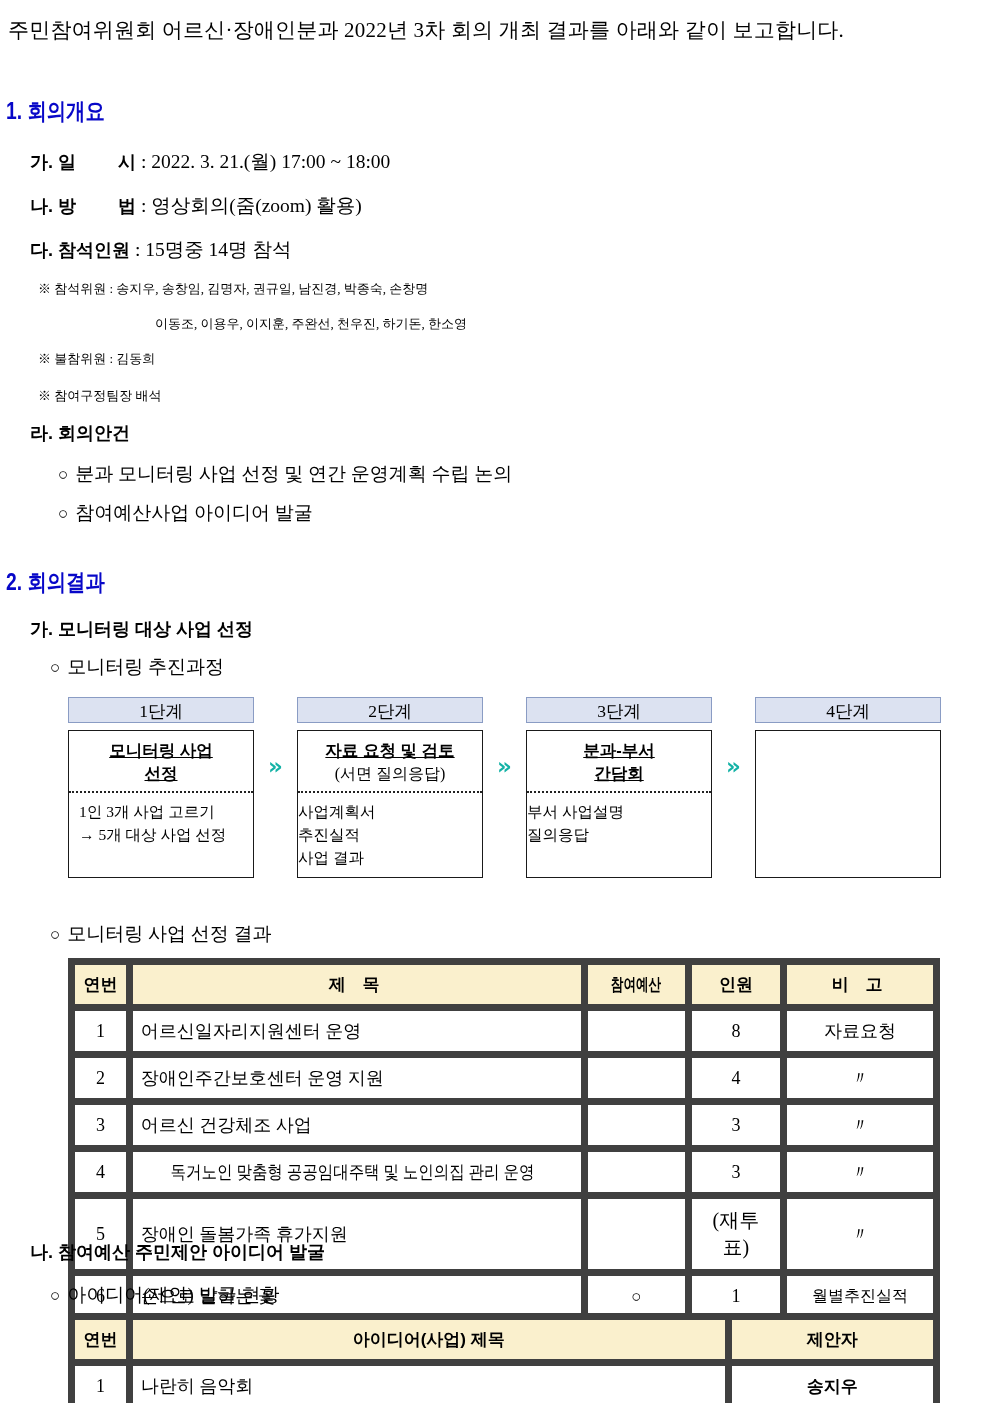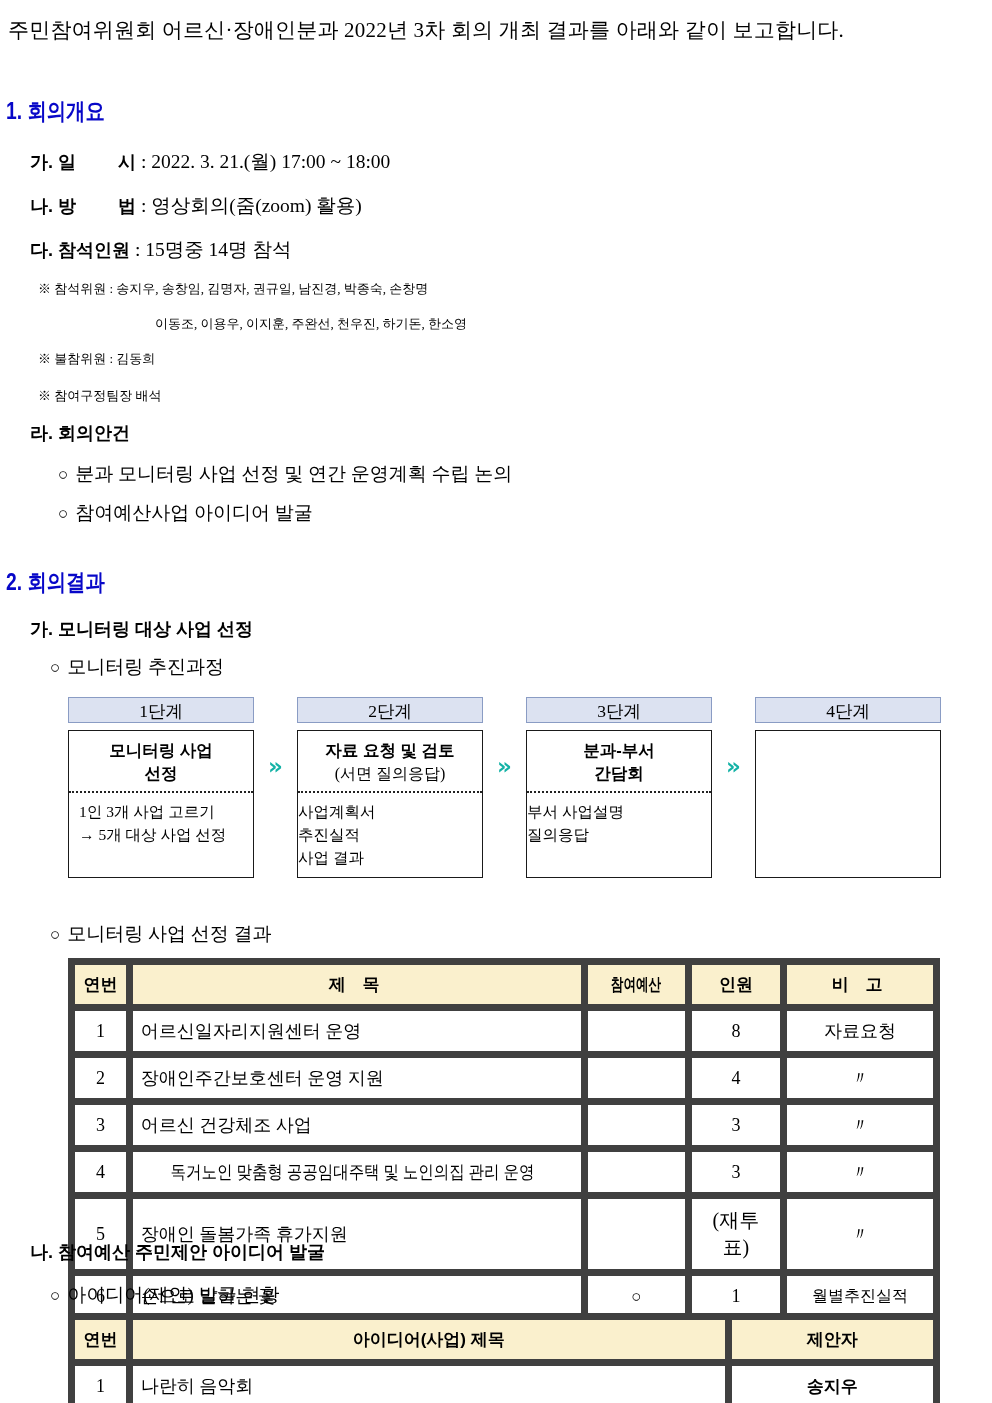--- a/index.html
+++ b/index.html
@@ -123,20 +123,21 @@
     padding-top: 8px;
     border-bottom: 2px dotted #222;
     padding-bottom: 6px;
   }
   .step-top .t1 {
     font-family: "Liberation Sans", "DejaVu Sans", sans-serif;
     font-weight: bold;
     font-size: 16.5px;
     text-align: center;
     line-height: 23px;
+    text-decoration: underline;
   }
   .step-top .t2 {
     font-size: 16px;
     text-align: center;
     line-height: 23px;
   }
   .step-bot {
     padding-top: 7px;
     flex: 1;
   }

